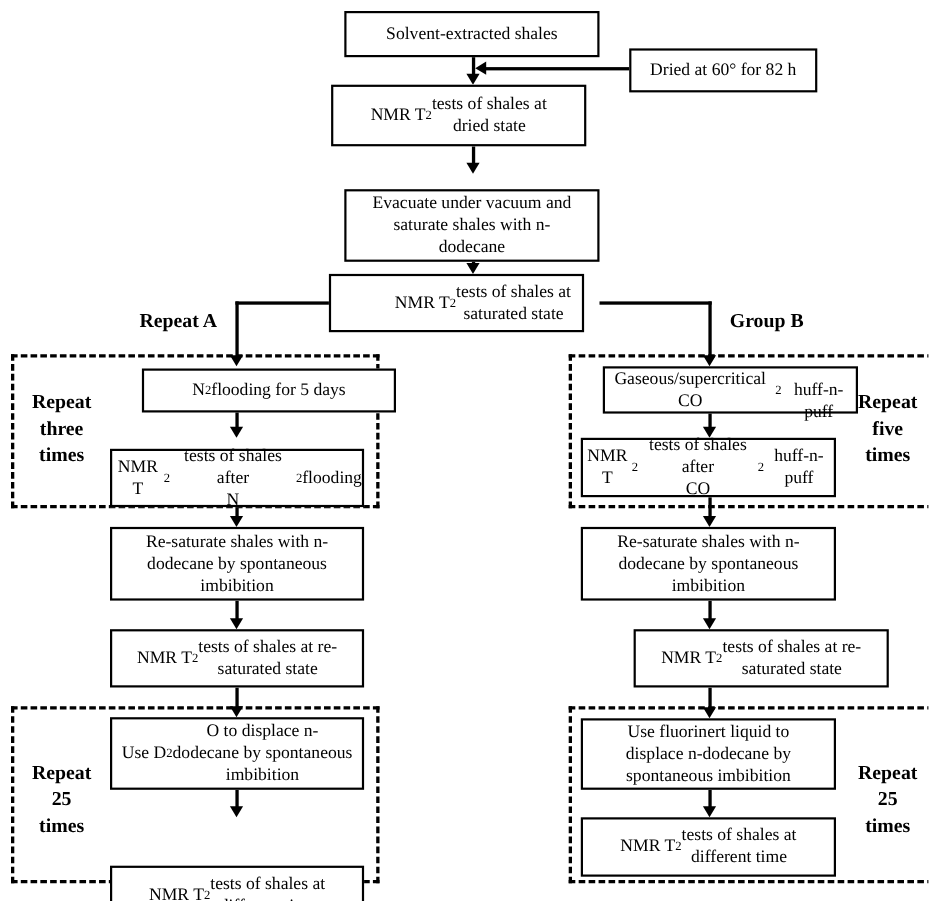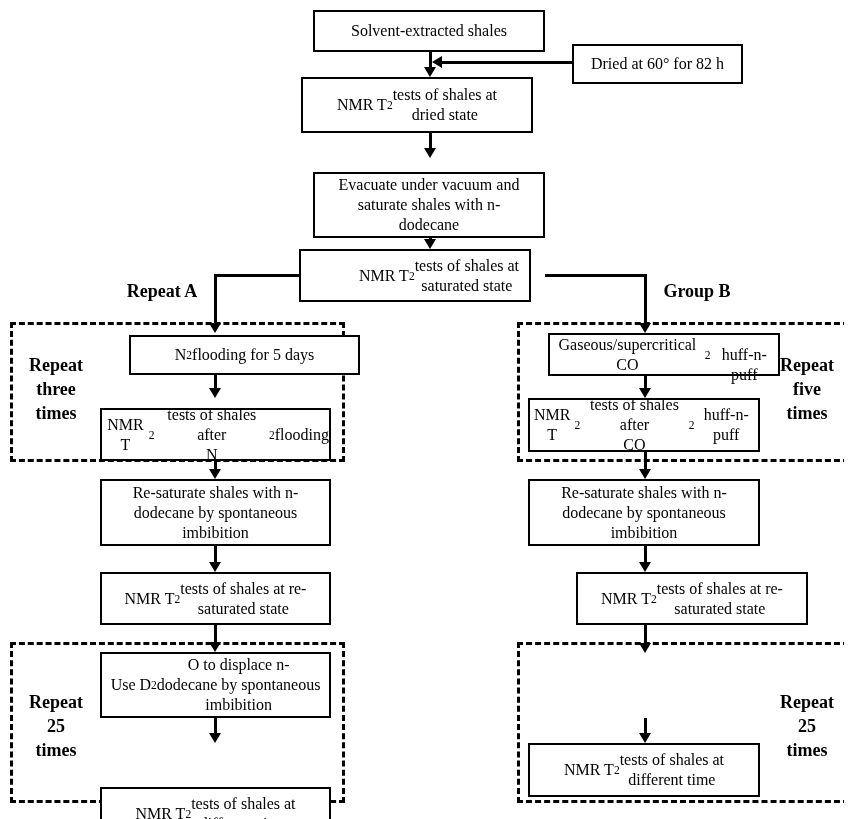--- a/index.html
+++ b/index.html
@@ -164,16 +164,19 @@
   <div class="box" style="left:528px; top:479px; width:232px; height:67px;">Re-saturate shales with n-
 dodecane by spontaneous
 imbibition</div>
   <div class="box" style="left:528px; top:572px; width:232px; height:53px;margin-left:48px;">NMR T<sub>2</sub> tests of shales at re-
 saturated state</div>
 
   <div class="dashed-box" style="left:517px; top:642px; width:332px; height:161px;"></div>
   <div class="label" style="left:767px; top:690px; width:80px;">Repeat
 25
 times</div>
+  <div class="box" style="left:528px; top:653px; width:232px; height:65px;">Use fluorinert liquid to
+displace n-dodecane by
+spontaneous imbibition</div>
   <div class="box" style="left:528px; top:743px; width:232px; height:54px;">NMR T<sub>2</sub> tests of shales at
 different time</div>
 
 </div>
 
 </body></html>

